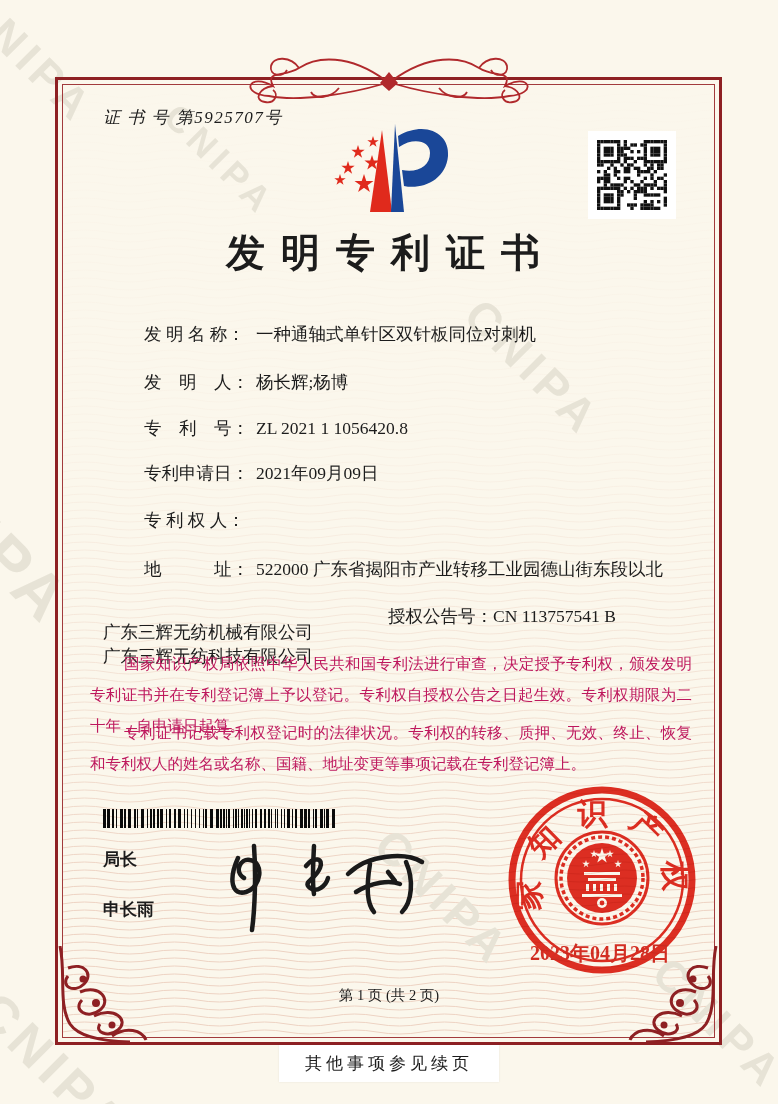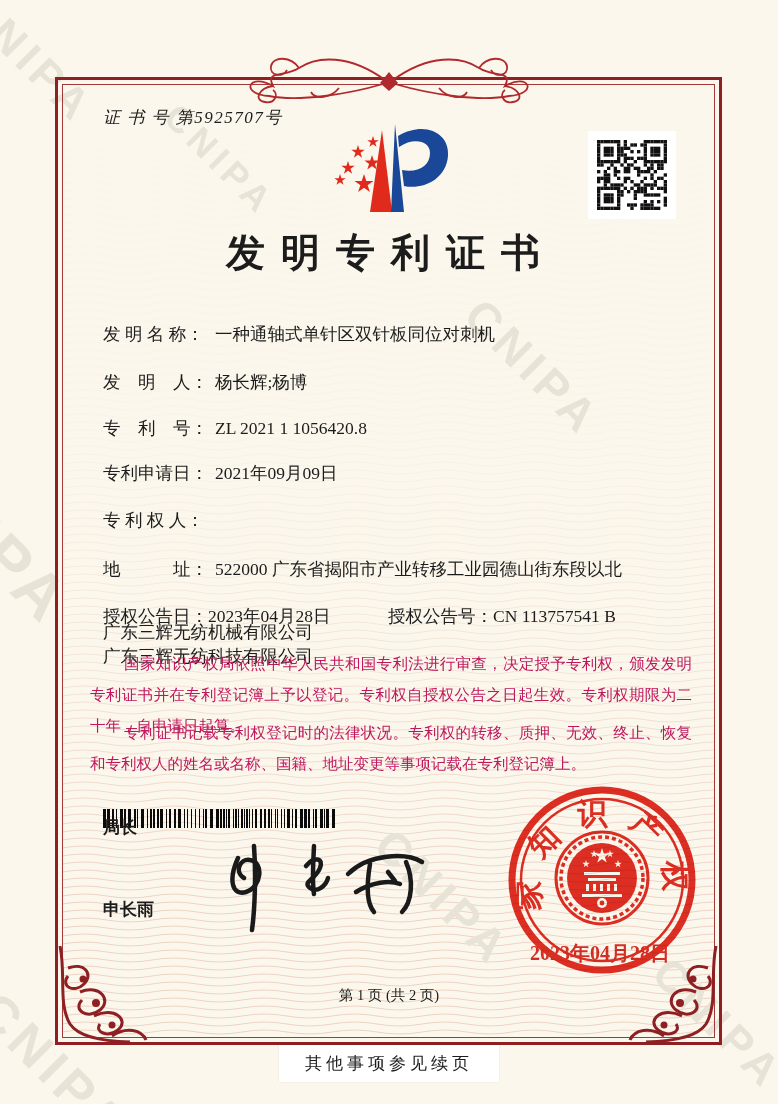--- a/index.html
+++ b/index.html
@@ -21,27 +21,27 @@
       border:1px solid #a23a3c;z-index:4;}
   .orn{position:absolute;z-index:5;}
   
   .cert-no{position:absolute;left:103px;top:106px;font-size:17px;letter-spacing:1.5px;z-index:6;font-style:italic;}
   .logo{position:absolute;left:326px;top:120px;z-index:6;}
   .qr-box{position:absolute;left:588px;top:131px;width:88px;height:88px;background:#fff;z-index:6;
       display:flex;align-items:center;justify-content:center;}
   .title{position:absolute;left:0;top:226px;width:778px;text-align:center;font-size:39px;
       font-weight:700;letter-spacing:16px;padding-left:4px;box-sizing:border-box;z-index:6;}
   .row{position:absolute;left:103px;width:600px;display:flex;font-size:17.5px;z-index:6;line-height:24px;}
-  .row .lbl{flex:0 0 112px;white-space:nowrap;}
+  .row .lbl{flex:0 0 112px;white-space:nowrap;margin-left:41px;}
   .row .val{white-space:pre-line;}
   .grant{position:absolute;z-index:6;font-size:17.5px;white-space:nowrap;}
   .para{position:absolute;left:90px;width:602px;font-size:15.5px;line-height:31px;
       text-indent:2.2em;text-align:justify;z-index:6;color:#be185d;}
   .barcode{position:absolute;left:103px;top:809px;z-index:6;}
-  .sig-title{position:absolute;left:103px;top:816px;font-family:"Liberation Sans","DejaVu Sans",sans-serif;
+  .sig-title{position:absolute;left:103px;top:848px;font-family:"Liberation Sans","DejaVu Sans",sans-serif;
       font-weight:600;font-size:17px;z-index:6;}
   .sig-name{position:absolute;left:103px;top:898px;font-family:"Liberation Sans","DejaVu Sans",sans-serif;
       font-weight:600;font-size:17px;z-index:6;}
   .signature{position:absolute;left:210px;top:828px;z-index:6;}
   .seal{position:absolute;left:500px;top:784px;z-index:8;mix-blend-mode:multiply;opacity:.95;}
   .page-num{position:absolute;left:0;top:986px;width:778px;text-align:center;font-size:14.5px;z-index:6;}
   .cont-note{position:absolute;left:50%;top:1045px;transform:translateX(-50%);background:#fff;
       padding:7px 26px;font-size:17px;letter-spacing:4px;z-index:6;box-shadow:0 0 2px rgba(0,0,0,.08);}
 </style>
 </head>
@@ -385,23 +385,20 @@
   <div class="row" style="top:508px;flex-direction:column;">
     <span class="lbl">专 利 权 人：</span>
     <span class="val">广东三辉无纺机械有限公司
 广东三辉无纺科技有限公司</span>
   </div>
   <div class="row" style="top:557px;">
     <span class="lbl">地　　　址：</span>
     <span class="val">522000 广东省揭阳市产业转移工业园德山街东段以北</span>
   </div>
 
-  <div class="grant" style="left:103px;top:604px;">
-    <span>授权公告日：</span><span>2023年04月28日</span>
-  </div>
   <div class="grant" style="left:388px;top:604px;">
     <span>授权公告号：</span><span>CN 113757541 B</span>
   </div>
 
   <div class="para" style="top:648px;">国家知识产权局依照中华人民共和国专利法进行审查，决定授予专利权，颁发发明专利证书并在专利登记簿上予以登记。专利权自授权公告之日起生效。专利权期限为二十年，自申请日起算。</div>
   <div class="para" style="top:717px;">专利证书记载专利权登记时的法律状况。专利权的转移、质押、无效、终止、恢复和专利权人的姓名或名称、国籍、地址变更等事项记载在专利登记簿上。</div>
 
   <svg id="barcode" class="barcode" width="236" height="19">
       <rect x="0" y="0" width="3" height="19" fill="#0a0a0a"></rect>
       <rect x="4" y="0" width="3" height="19" fill="#0a0a0a"></rect>

